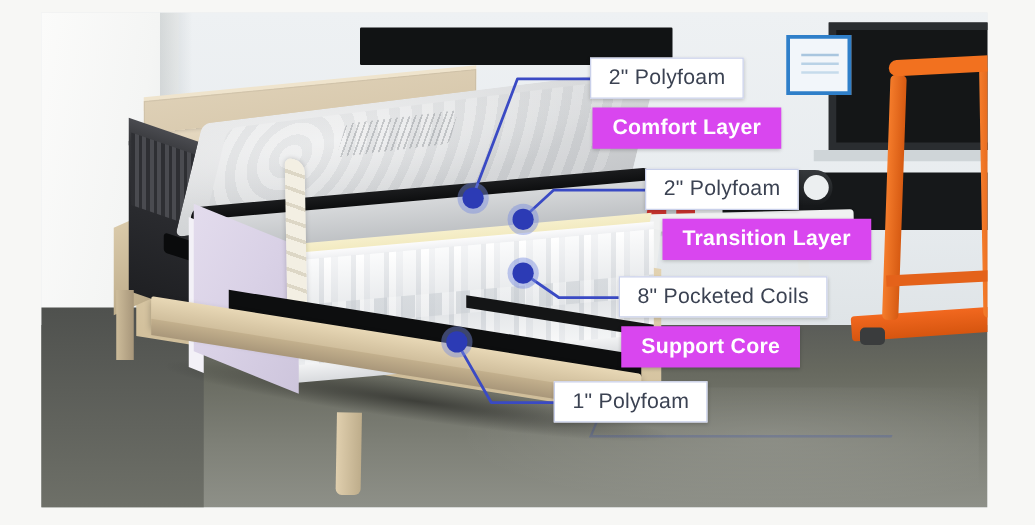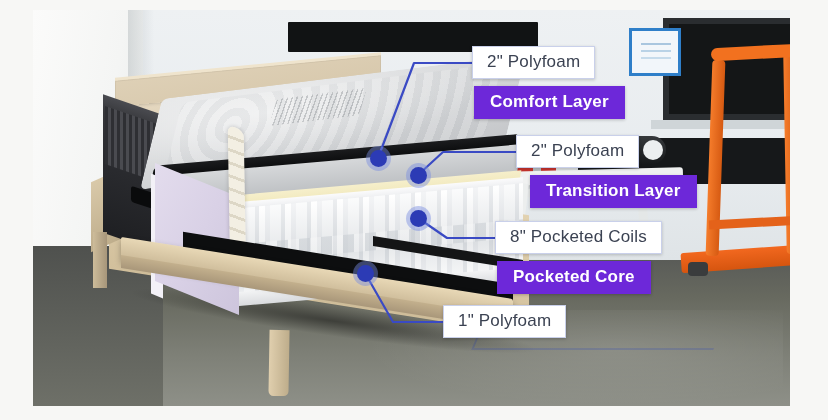--- a/index.html
+++ b/index.html
@@ -199,21 +199,21 @@
   
   .anno{position:absolute;left:0;top:0;width:828px;height:420px;pointer-events:none;}
   .callout{position:absolute;}
   .box-white{
     background:#ffffff;border:1px solid #c9d0ea;
     color:#3b4252;font-size:17px;letter-spacing:.2px;
     padding:5px 14px 6px;white-space:nowrap;line-height:1.15;
     box-shadow:0 1px 3px rgba(0,0,0,.20);
   }
   .box-blue{
-    background:#6d28d9;color:#ffffff;font-size:17px;font-weight:bold;
+    background:#d946ef;color:#ffffff;font-size:17px;font-weight:bold;
     letter-spacing:.2px;padding:6px 16px 7px;white-space:nowrap;line-height:1.15;
     box-shadow:0 1px 3px rgba(0,0,0,.22);
   }
   .dot{position:absolute;width:17px;height:17px;border-radius:50%;
     background:#2c3bb5;box-shadow:0 0 0 4px rgba(120,140,225,.45);}
   svg.leaders{position:absolute;left:0;top:0;width:828px;height:420px;}
 </style>
 </head>
 <body>
 
@@ -324,21 +324,21 @@
     </div>
     <div class="callout" style="left:518px;top:175px;padding-left:12px;">
       <div class="box-blue">Transition Layer</div>
     </div>
 
     <div class="dot" style="left:410px;top:210px;"></div>
     <div class="callout" style="left:495px;top:221px;">
       <div class="box-white">8" Pocketed Coils</div>
     </div>
     <div class="callout" style="left:497px;top:261px;">
-      <div class="box-blue">Pocketed Core</div>
+      <div class="box-blue">Support Core</div>
     </div>
 
     <div class="dot" style="left:357px;top:265px;"></div>
     <div class="callout" style="left:443px;top:305px;">
       <div class="box-white">1" Polyfoam</div>
     </div>
 
   </div>
 </div>
 

